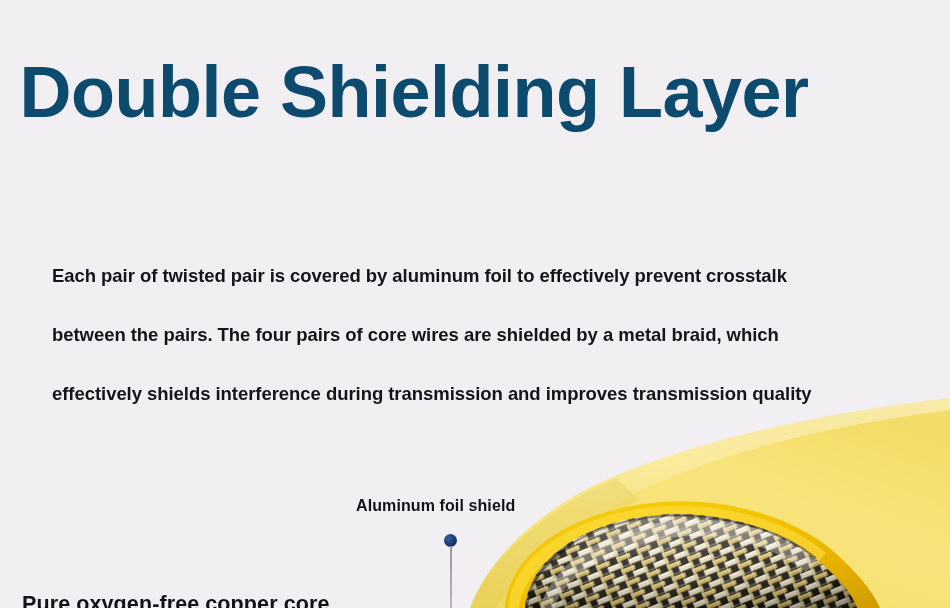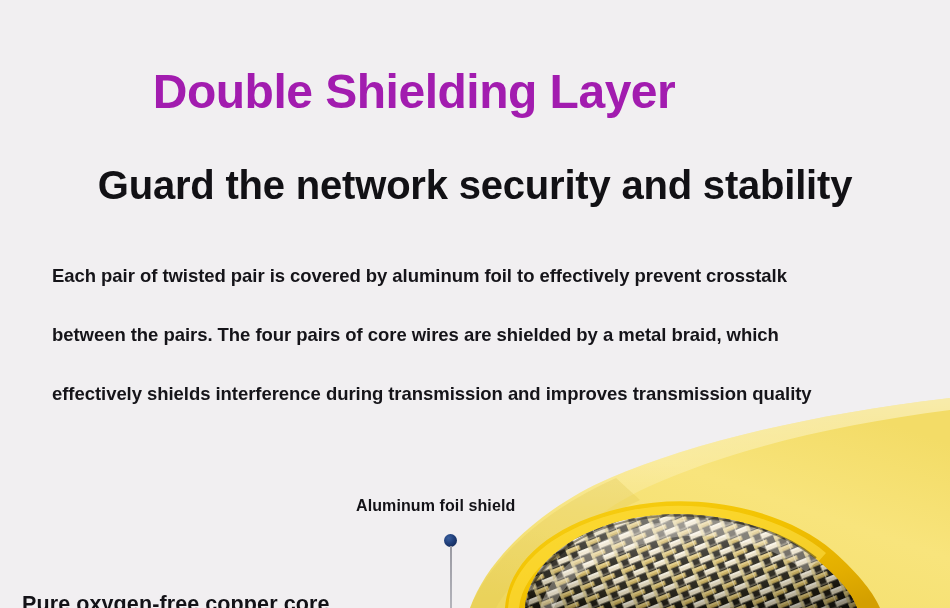--- a/index.html
+++ b/index.html
@@ -26,25 +26,25 @@
     pointer-events: none;
   }
 
   
   .title {
     position: absolute;
     left: 0;
     top: 56px;
     width: 828px;
     text-align: center;
-    font-size: 48px;
+    font-size: 72px;
     line-height: 72px;
     font-weight: 700;
     letter-spacing: -0.5px;
-    color: #a21caf;
+    color: #0c4a6e;
     white-space: nowrap;
   }
   .subtitle {
     position: absolute;
     left: 0;
     top: 160px;
     width: 950px;
     text-align: center;
     font-size: 40px;
     line-height: 50px;
@@ -229,21 +229,20 @@
                C 546 566, 528 586, 522 608 Z" fill="#000000" opacity="0.35"></path>
     </g>
 
     <path d="M 527 608
              C 531 566, 572 534, 628 521
              C 694 506, 772 523, 816 558" fill="none" stroke="#241f12" stroke-opacity="0.45" stroke-width="2.2"></path>
   </svg>
 
   <div class="title">Double Shielding Layer</div>
 
-  <div class="subtitle">Guard the network security and stability</div>
 
   <div class="paragraph">
     <div class="para-line">Each pair of twisted pair is covered by aluminum foil to effectively prevent crosstalk</div>
     <div class="para-line">between the pairs. The four pairs of core wires are shielded by a metal braid, which</div>
     <div class="para-line">effectively shields interference during transmission and improves transmission quality</div>
   </div>
 
   <div class="callout-label callout-foil">Aluminum foil shield</div>
   <div class="leader-dot"></div>
   <div class="leader-line"></div>

